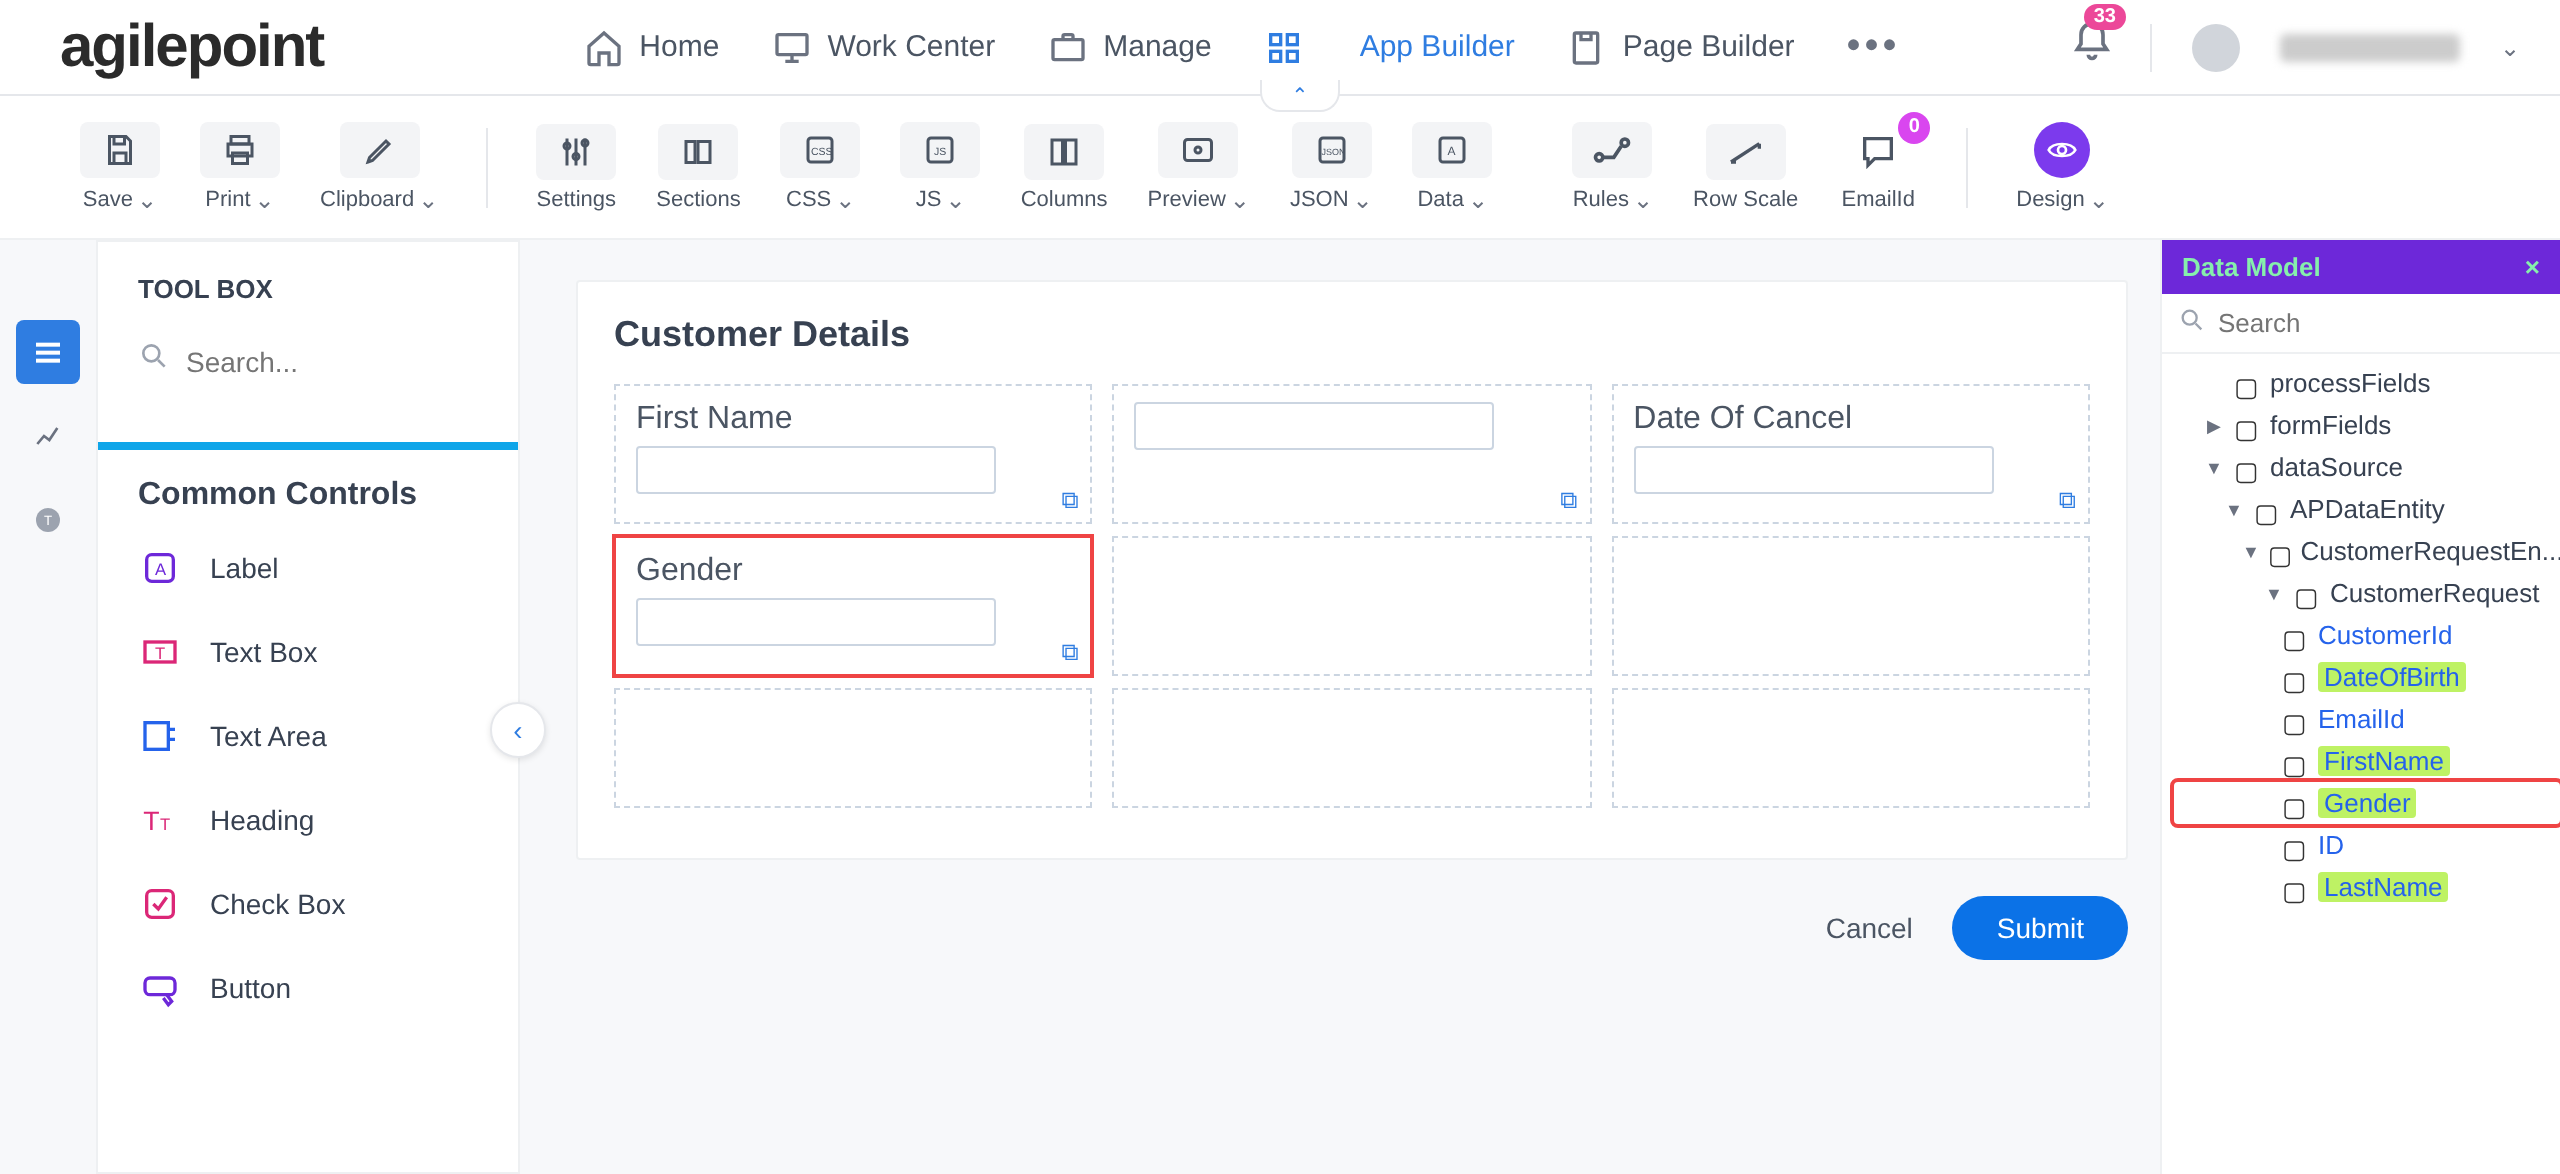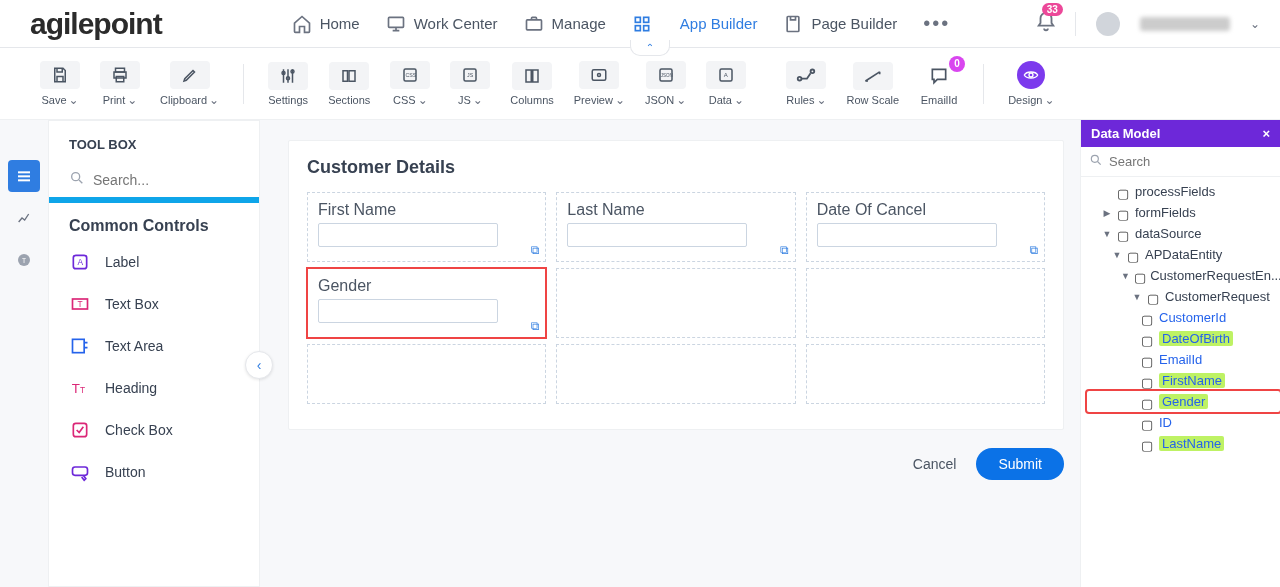--- a/index.html
+++ b/index.html
@@ -36,21 +36,21 @@
   .design-icon-circle { width:28px; height:28px; background:#7c3aed; border-radius:50%; display:flex; align-items:center; justify-content:center;}
 
   
   .main { position:absolute; top:120px; left:0; right:0; bottom:0; display:flex; background:#f7f8fa;}
   .left-tabs { width:48px; background:#f7f8fa; padding-top:40px; display:flex; flex-direction:column; gap:10px; align-items:center;}
   .left-tab { width:32px; height:32px; border-radius:4px; display:flex; align-items:center; justify-content:center; cursor:pointer;}
   .left-tab.active { background:#2f7de1; }
 
   .toolbox { width:212px; background:#fff; border:1px solid #eef0f2; height:100%; position:relative;}
   .toolbox-title { padding:16px 20px 10px; font-size:13px; font-weight:700; color:#374151;}
-  .toolbox-search { padding:8px 20px 7px; display:flex; align-items:center; gap:8px; border-bottom:6px solid #0ea5e9;}
+  .toolbox-search { padding:8px 20px 30px; display:flex; align-items:center; gap:8px; border-bottom:4px solid #0ea5e9;}
   .toolbox-search input { border:none; outline:none; font-size:14px; color:#6b7280; width:100%;}
   .toolbox-section { padding:14px 20px 6px; font-size:16px; font-weight:700; color:#374151;}
   .control-item { padding:10px 20px; display:flex; align-items:center; gap:14px; font-size:14px; color:#374151; cursor:pointer;}
   .ctrl-icon { width:22px; height:22px; display:inline-flex; align-items:center; justify-content:center;}
   .collapse-handle { position:absolute; right:-14px; top:230px; width:28px; height:28px; background:#fff; border:1px solid #e5e7eb; border-radius:50%; box-shadow:0 1px 3px rgba(0,0,0,.1); display:flex; align-items:center; justify-content:center; color:#2f7de1; font-size:14px; cursor:pointer;}
 
   .canvas-wrap { flex:1; padding:20px 16px 0 28px; overflow:hidden;}
   .canvas { background:#fff; border:1px solid #eef0f2; border-radius:2px; padding:16px 18px 20px; min-height:290px; position:relative;}
   .canvas-title { font-size:18px; font-weight:600; color:#374151; margin-bottom:14px;}
   .grid-row { display:flex; gap:10px; }
@@ -59,21 +59,21 @@
   .cell.highlight { outline:2px solid #ef4444; outline-offset:-1px;}
   .fld-label { font-size:16px; color:#4b5563; margin-bottom:4px; display:block;}
   .fld-input { width:180px; height:24px; border:1px solid #cbd5e1; border-radius:2px; background:#fff;}
   .bound-icon { position:absolute; bottom:4px; right:6px; color:#2f7de1; font-size:12px;}
   .form-actions { display:flex; justify-content:flex-end; gap:20px; margin-top:18px; align-items:center;}
   .btn-cancel { font-size:14px; color:#4b5563; cursor:pointer;}
   .btn-submit { background:#0b72e7; color:#fff; border:none; padding:8px 22px; border-radius:18px; font-size:14px; cursor:pointer;}
 
   
   .dm-panel { width:200px; background:#fff; border-left:1px solid #eef0f2; display:flex; flex-direction:column; font-size:13px;}
-  .dm-header { background:#6d28d9; color:#ffffff; padding:6px 10px; font-weight:600; display:flex; align-items:center; justify-content:space-between;}
+  .dm-header { background:#6d28d9; color:#86efac; padding:6px 10px; font-weight:600; display:flex; align-items:center; justify-content:space-between;}
   .dm-search { padding:6px 8px; display:flex; align-items:center; gap:6px; border-bottom:1px solid #eef0f2;}
   .dm-search input { border:none; outline:none; font-size:13px; width:100%;}
   .tree { padding:4px 0 4px 6px; overflow:auto; flex:1;}
   .node { display:flex; align-items:center; gap:4px; padding:3px 4px 3px 0; white-space:nowrap;}
   .node .tog { width:12px; text-align:center; color:#6b7280; font-size:9px;}
   .node .nic { width:14px; height:12px; display:inline-flex;}
   .node .lbl { color:#374151;}
   .leaf .lbl { color:#2563eb;}
   .leaf.selected { outline:2px solid #ef4444; outline-offset:0; border-radius:2px;}
   .leaf.bound .lbl { background:#bef264; padding:0 3px; border-radius:2px;}
@@ -426,21 +426,20 @@
     <div class="canvas">
       <div class="canvas-title">Customer Details</div>
 
       <div class="grid-row">
         <div class="cell">
           <span class="fld-label">First Name</span>
           <div class="fld-input"></div>
           <span class="bound-icon">⧉</span>
         </div>
         <div class="cell">
-          <span class="fld-label">Last Name</span>
           <div class="fld-input"></div>
           <span class="bound-icon">⧉</span>
         </div>
         <div class="cell">
           <span class="fld-label">Date Of Cancel</span>
           <div class="fld-input"></div>
           <span class="bound-icon">⧉</span>
         </div>
       </div>
 

